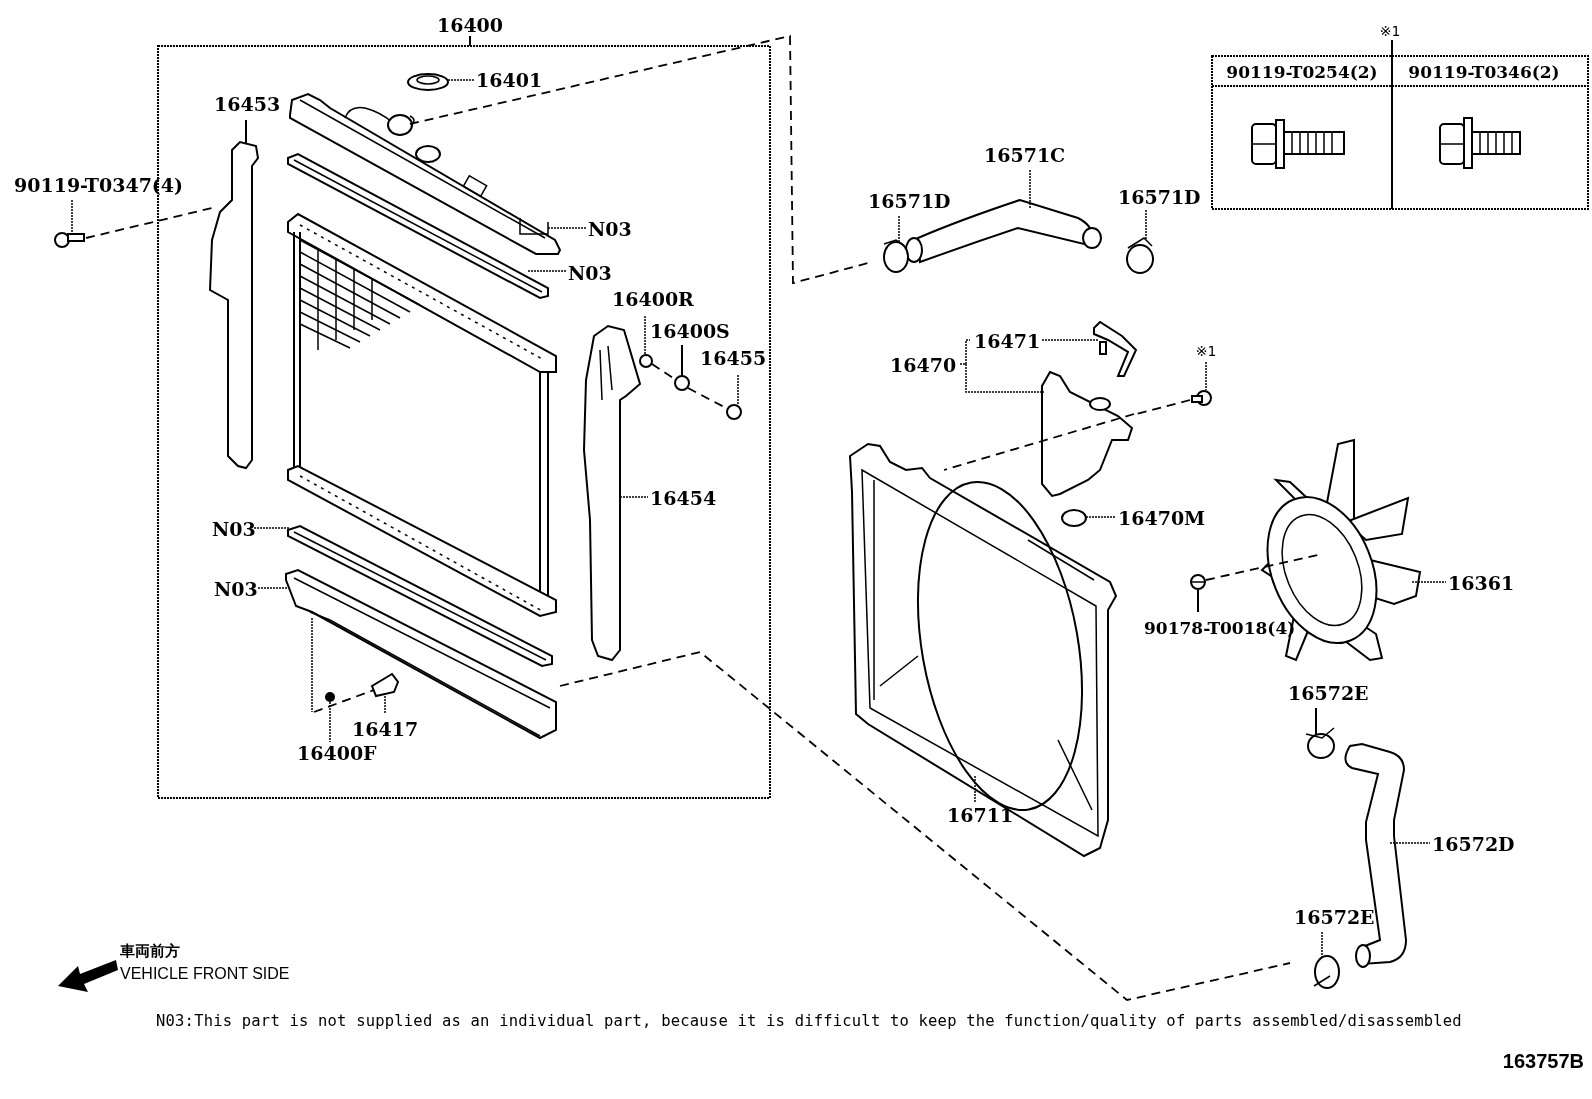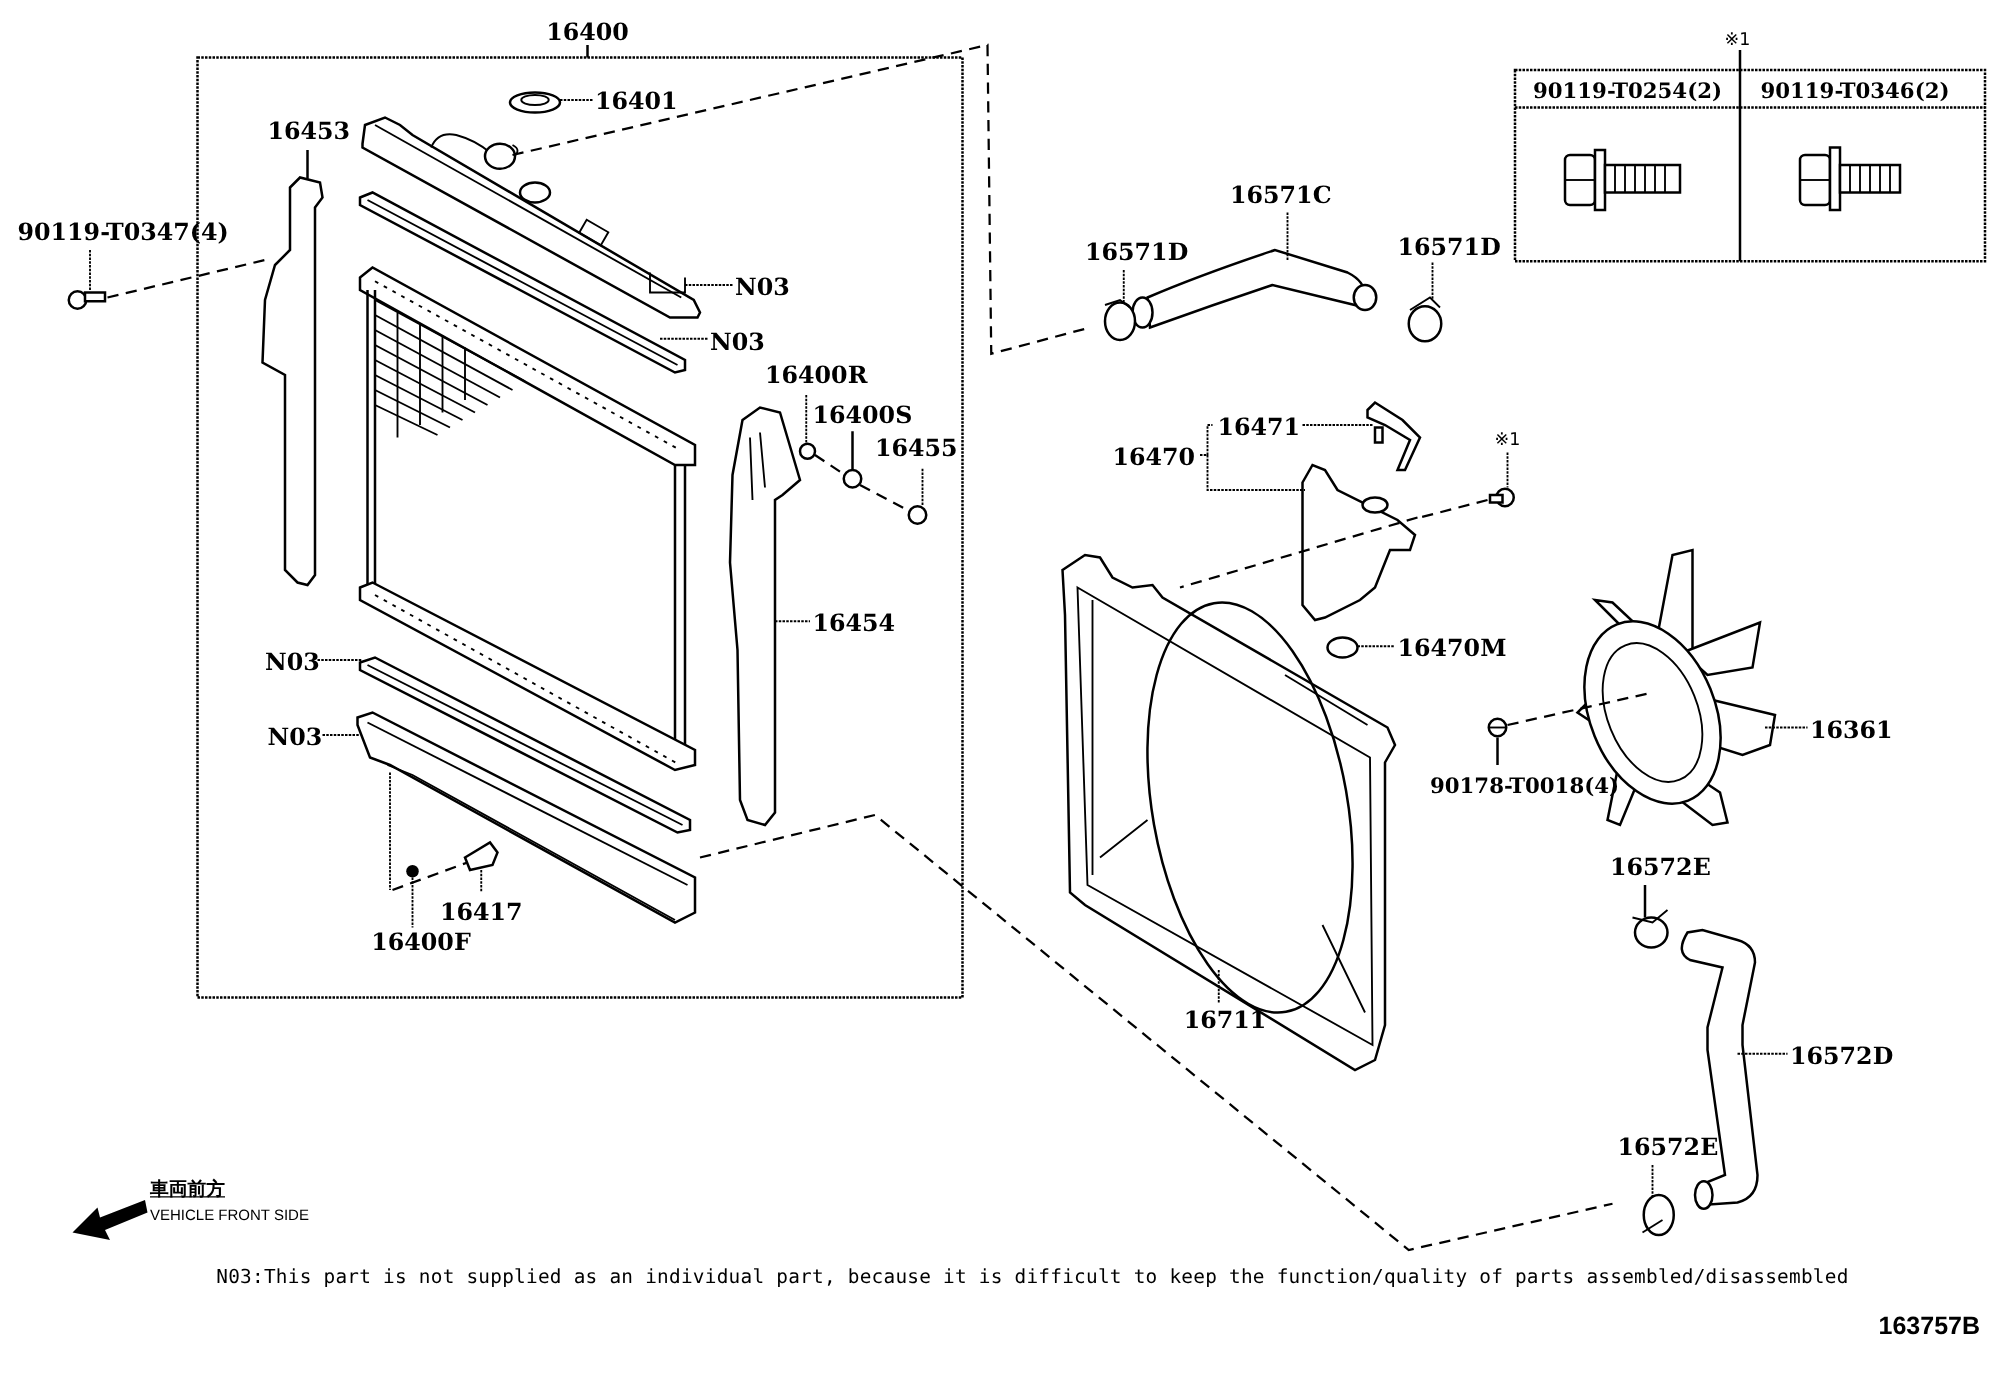--- a/index.html
+++ b/index.html
@@ -9,25 +9,25 @@
     .lbl { font-family: "DejaVu Serif", serif; font-weight: bold; font-size: 19px; fill: #000; }
     .lbl-s { font-family: "DejaVu Serif", serif; font-weight: bold; font-size: 17px; fill: #000; }
     .mark { font-family: "DejaVu Sans", sans-serif; font-size: 14px; fill: #000; }
     .ln { stroke: #000; stroke-width: 2; fill: none; }
     .thin { stroke: #000; stroke-width: 1.5; fill: none; }
     .leader { stroke: #000; stroke-width: 1.5; fill: none; stroke-dasharray: 2 1; }
     .dash { stroke: #000; stroke-width: 1.8; fill: none; stroke-dasharray: 9 6; }
     .box { stroke: #000; stroke-width: 2; fill: none; stroke-dasharray: 2 1; }
     .part { stroke: #000; stroke-width: 2; fill: #fff; }
     .note { position: absolute; left: 156px; top: 1012px; font-family: "DejaVu Sans Mono", monospace;
-            font-size: 15.5px; white-space: nowrap; letter-spacing: 0.2px; margin-left: 17px; }
+            font-size: 15.5px; white-space: nowrap; letter-spacing: 0.2px; }
     .front-jp { position: absolute; left: 120px; top: 942px; font-family: "DejaVu Sans", sans-serif;
-                font-size: 15px; font-weight: bold; text-decoration: underline; }
+                font-size: 15px; font-weight: bold; }
     .front-en { position: absolute; left: 120px; top: 965px; font-family: "Liberation Sans", sans-serif;
-                font-size: 12px; }
+                font-size: 16px; }
     .ref { position: absolute; right: 8px; top: 1050px; font-family: "Liberation Sans", sans-serif;
            font-size: 20px; font-weight: bold; }
   </style>
 </head>
 <body>
 
 <svg id="diagram" viewBox="0 0 1592 1099" xmlns="http://www.w3.org/2000/svg">
 
   <g>
     <rect class="box" x="158" y="46" width="612" height="752"></rect>

